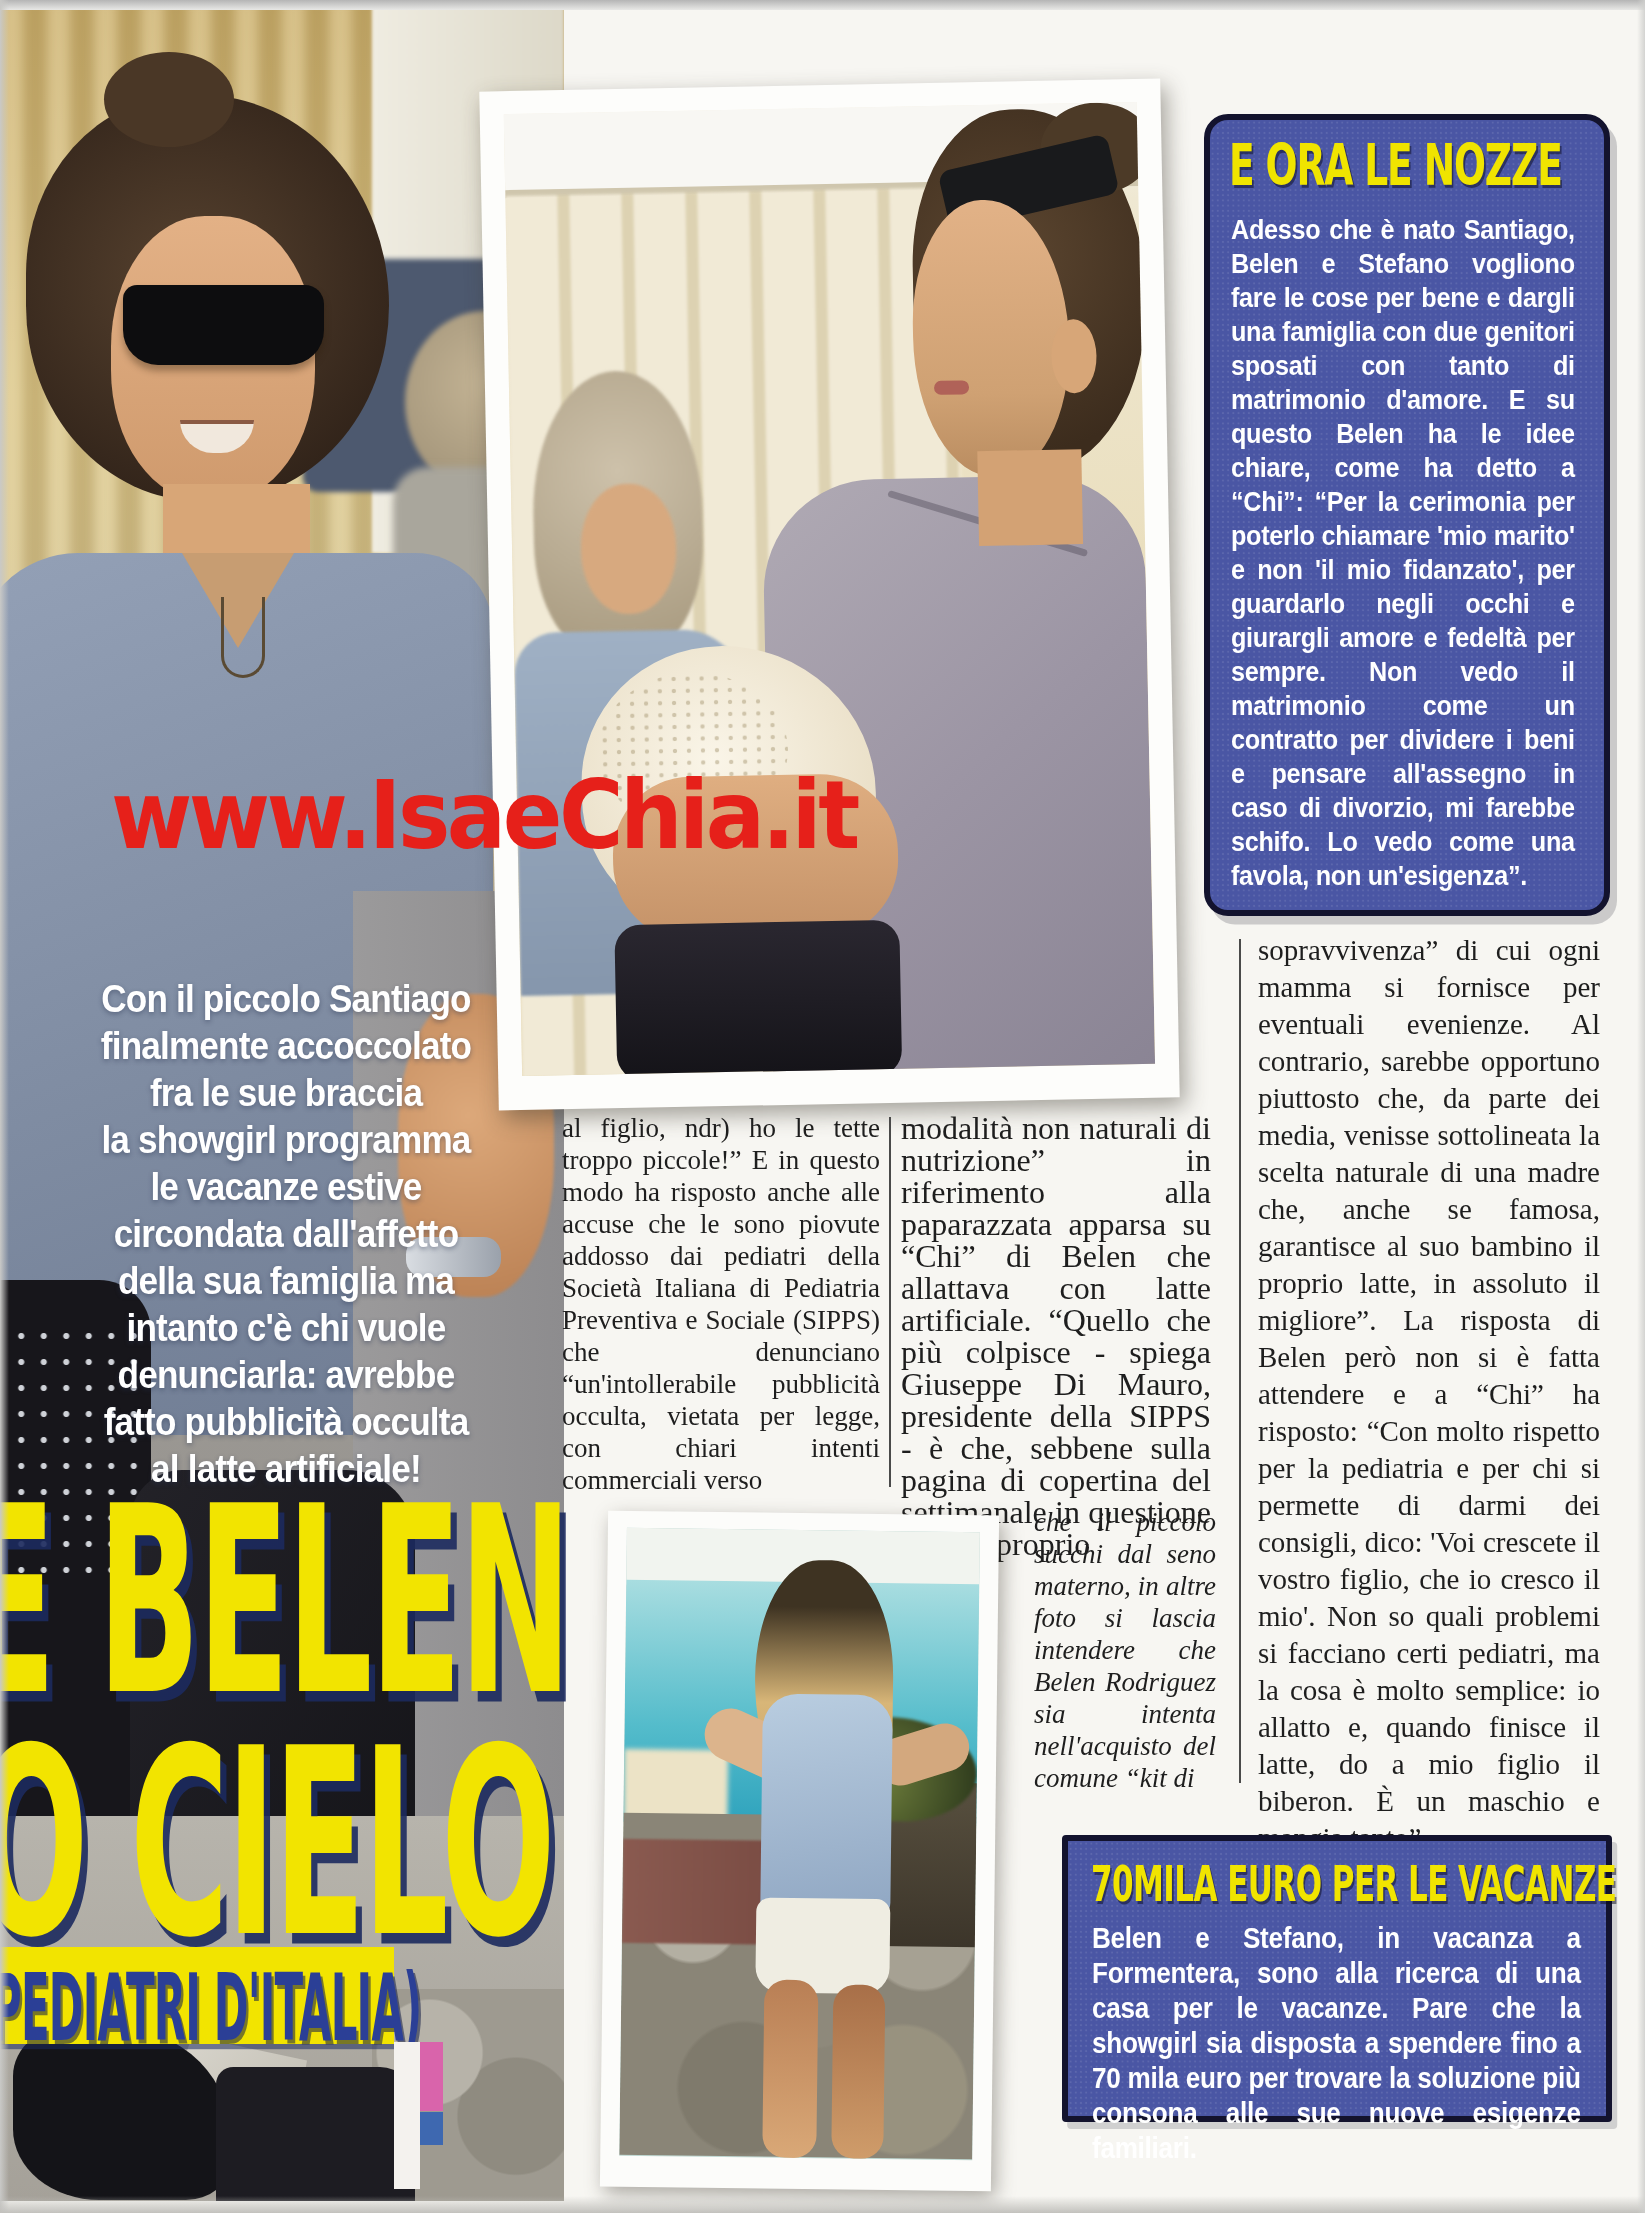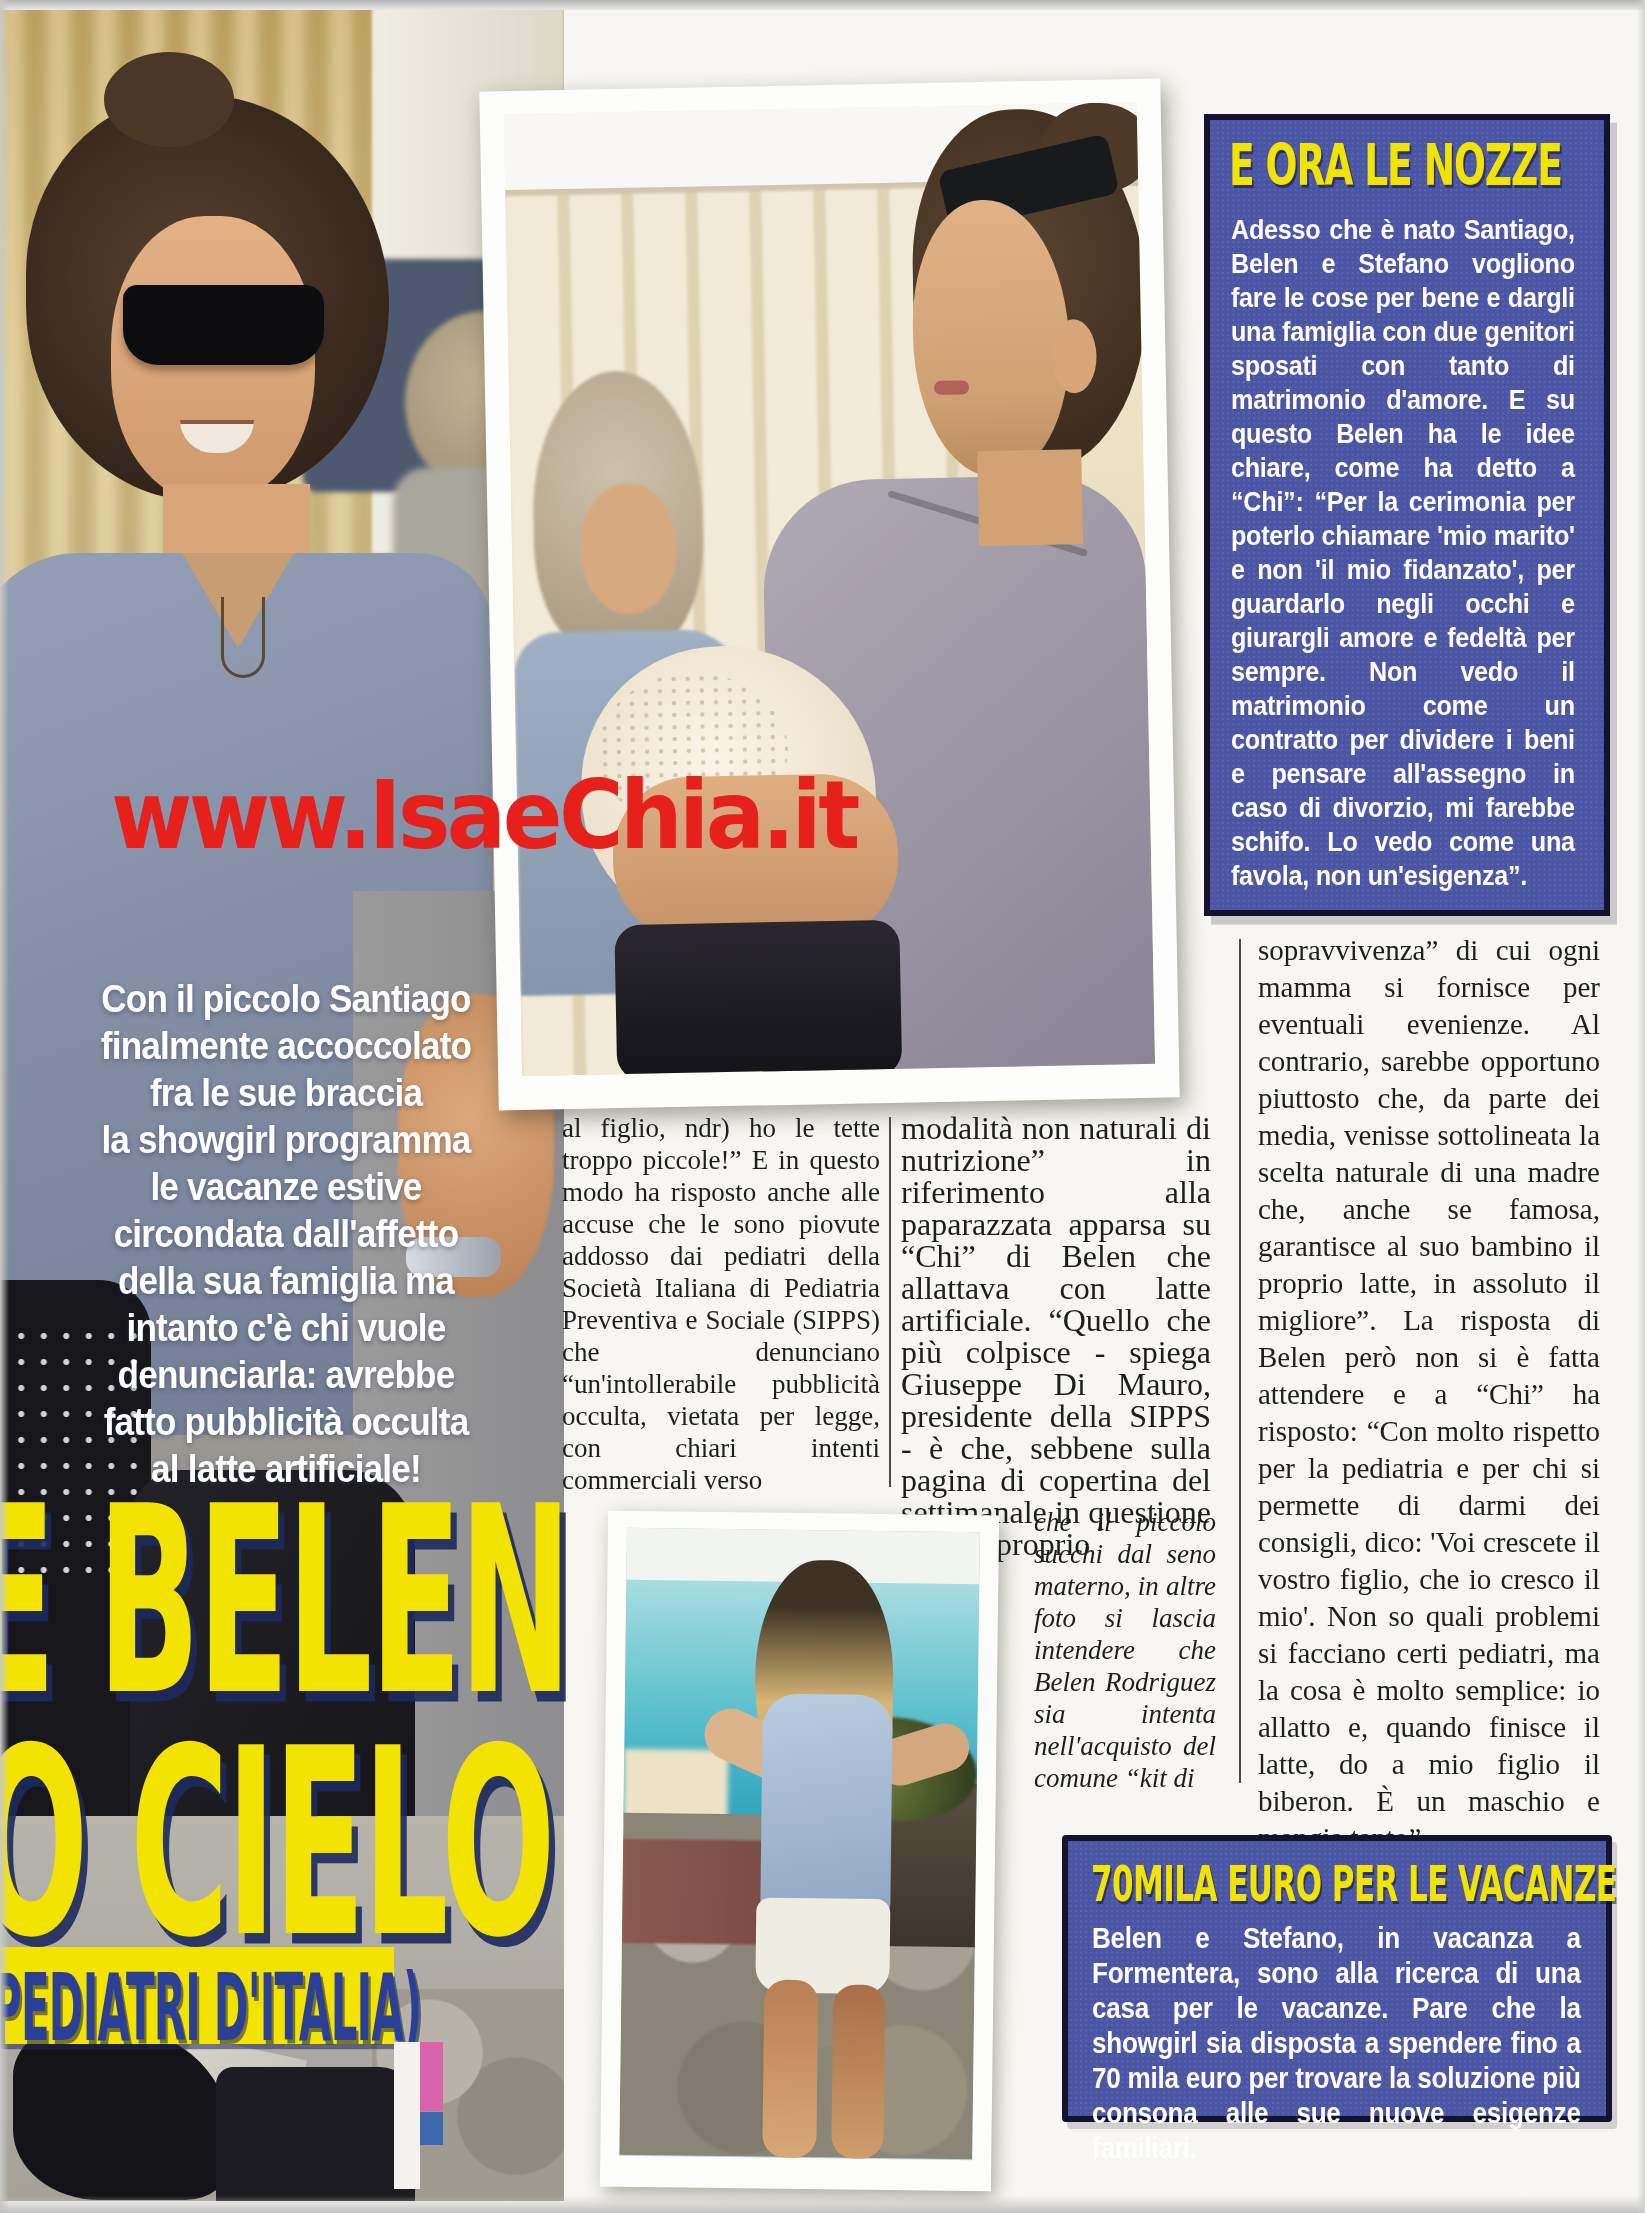--- a/index.html
+++ b/index.html
@@ -95,21 +95,21 @@
   .pc-arm{left:95px;top:666px;width:285px;height:164px;background:linear-gradient(180deg,#dfae81,#c49268);border-radius:78px;}
   .pc-baby{left:65px;top:536px;width:294px;height:285px;background:radial-gradient(circle at 45% 40%,#faf5e8,#e8ddc4 80%);border-radius:50% 55% 45% 50%;}
   .pc-lace{left:82px;top:562px;width:190px;height:156px;
     background-image:radial-gradient(circle,rgba(170,155,120,.5) 1.7px,transparent 2.6px);background-size:14px 12px;border-radius:50%;}
   .pc-bag{left:95px;top:813px;width:285px;height:156px;background:linear-gradient(180deg,#2a2730,#141318);border-radius:26px;}
 
   
   .box-blue{background-color:#4a56a4;
     background-image:radial-gradient(rgba(255,255,255,.10) 0.9px,transparent 1.4px);background-size:5.2px 5.2px;
     border:6px solid #13132e;}
-  .box-nozze{left:1204px;top:114px;width:394px;height:790px;box-shadow:7px 8.6px 0 rgba(120,120,130,.35);}
+  .box-nozze{left:1204px;top:114px;width:394px;height:790px;box-shadow:7px 8.6px 0 rgba(120,120,130,.35);border-radius:24px;}
   .box-title{font-family:"DejaVu Sans",sans-serif;font-weight:bold;color:#f0e400;white-space:nowrap;
     text-shadow:2.6px 2.6px 0 rgba(10,10,30,.5);}
   .bn-title{left:19px;top:12px;font-size:57px;transform:scaleX(.66);transform-origin:left top;letter-spacing:-1.7px;}
   .box-body{color:#ffffff;font-weight:bold;text-align:justify;letter-spacing:-0.3px;}
   .bn-body{left:21px;top:93px;width:382px;font-size:28px;line-height:34px;
     transform:scaleX(.9);transform-origin:left top;}
 
   
   .box-vacanze{left:1062px;top:1835px;width:538px;height:275px;border-radius:4px;box-shadow:5.2px 7px 0 rgba(120,120,130,.3);}
   .bv-title{left:22.5px;top:14px;font-size:50px;transform:scaleX(.62);transform-origin:left top;letter-spacing:-0.9px;}

